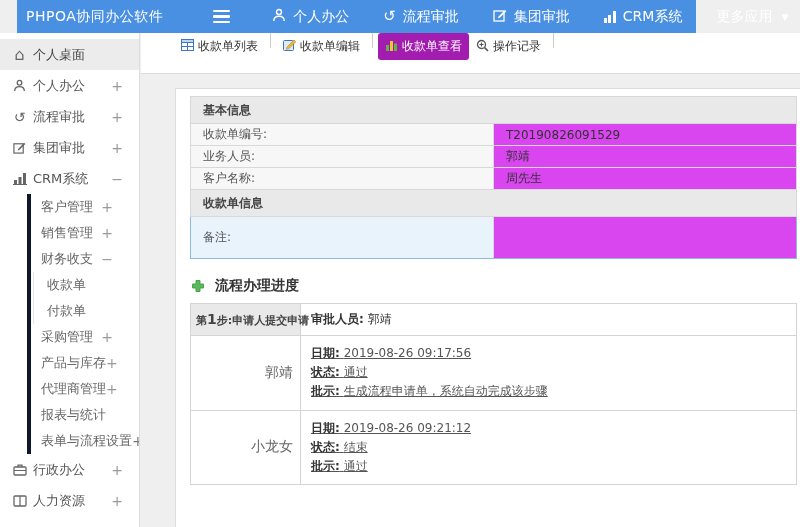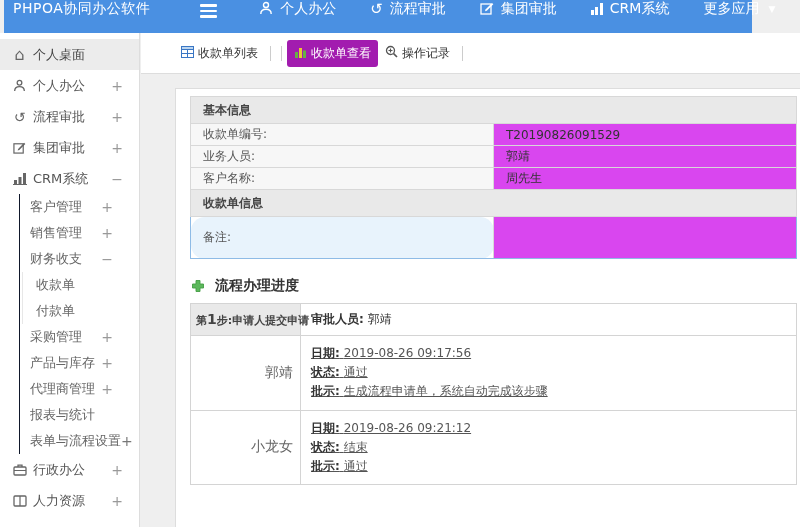--- a/index.html
+++ b/index.html
@@ -1,64 +1,64 @@
 <!DOCTYPE html>
 <html><head>
 <meta charset="utf-8">
 <style>
   * { box-sizing: border-box; margin: 0; padding: 0; }
   html, body { width: 800px; height: 527px; overflow: hidden; }
   body { font-family: "DejaVu Sans", sans-serif; background: #efefef; position: relative; }
 
   
-  .topbar { position: absolute; top: 0; left: 4px; width: 748px; height: 33px;
-            background: #4a90e2; color: #fff; display: flex; align-items: flex-start; z-index: 5; }
+  .topbar { position: absolute; top: 0; left: 17px; width: 679px; height: 33px;
+            background: #4a90e2; color: #fff; display: flex; align-items: center; z-index: 5; }
   .brand { width: 150px; padding-left: 9px; font-size: 14px; letter-spacing: .5px; white-space: nowrap; }
   .hamburger { margin-left: 46px; display: inline-flex; flex-direction: column; gap: 3px; cursor: pointer; padding: 4px; }
   .hamburger span { width: 17px; height: 2.5px; background: #fff; border-radius: 1px; }
   .topmenu { display: flex; align-items: center; margin-left: 38px; gap: 34px; font-size: 14px; }
   .topmenu-item { display: flex; align-items: center; gap: 7px; cursor: pointer; white-space: nowrap; }
   .glyph-icon { font-size: 15px; line-height: 1; }
   .bars-icon { display: inline-flex; align-items: flex-end; gap: 1.5px; height: 12px; }
   .bars-icon i { display: block; width: 3px; background: #fff; }
   .bars-icon i:nth-child(1){ height: 5px; } .bars-icon i:nth-child(2){ height: 8px; } .bars-icon i:nth-child(3){ height: 12px; }
   .caret { font-size: 9px; margin-left: 2px; }
 
   
   .sidebar { position: absolute; top: 33px; left: 0; width: 140px; height: 494px;
              background: #fff; border-right: 1px solid #ddd; padding-top: 6px;
              font-size: 13px; color: #555; overflow: hidden; }
   .side-item { height: 31px; display: flex; align-items: center; padding: 0 16px 0 11px; cursor: pointer; white-space: nowrap; }
   .side-item.active { background: #ececec; color: #444; }
   .side-icon { width: 17px; margin-right: 5px; color: #666; display: inline-flex; align-items: center; justify-content: center; font-size: 14px; flex: none; }
   .expander { margin-left: auto; color: #999; font-size: 14px; }
-  .sub1 { margin-left: 19px; border-left: 1px solid #0f172a; }
+  .sub1 { margin-left: 27px; border-left: 4px solid #0f172a; }
   .sub1 .side-item { height: 26px; padding: 0 26px 0 10px; color: #666; }
   .sub2 { margin-left: 2px; border-left: 1px solid #e7e7e7; }
   .sub2 .side-item { padding-left: 13px; }
   .expander.inline { margin-left: 0; color: #777; }
 
   
   .main { position: absolute; left: 141px; top: 33px; width: 659px; height: 494px; background: #efefef; }
   .tabbar { background: #fff; height: 41px; border-bottom: 1px solid #ddd;
-            display: flex; align-items: center; padding-left: 33px; font-size: 12px; color: #333; }
+            display: flex; align-items: flex-start; padding-left: 33px; font-size: 12px; color: #333; }
   .tab { display: flex; align-items: center; gap: 4px; padding: 5px 7px; cursor: pointer; white-space: nowrap; }
   .tab.active { background: #a21caf; color: #fff; border-radius: 3px; }
   .tab-sep { width: 1px; height: 15px; background: #ccc; margin: 0 5px; }
 
   .panel { position: absolute; left: 34px; top: 55px; right: -8px; bottom: -20px;
            background: #fff; border: 1px solid #ddd; padding: 7px 10px 20px 14px; }
 
   table { width: 100%; border-collapse: collapse; font-size: 12px; color: #333; table-layout: fixed; }
   .info-table td { border: 1px solid #d8d8d8; padding: 0 12px; }
   .sec-header td { background: #e9e9e9; font-weight: bold; color: #444; height: 27px; }
   .info-row .lbl { width: 190px; background: #f7f7f7; color: #555; height: 22px; }
   .info-row .val { background: #d946ef; }
   .hl-row td { border-top: 1px solid #8ebbe6; border-bottom: 1px solid #8ebbe6; height: 42px; }
-  .hl-row .lbl { background: #e8f3fc; border-left: 1px solid #8ebbe6; border-radius: 14px; }
+  .hl-row .lbl { background: #e8f3fc; border-left: 1px solid #8ebbe6; }
   .hl-row .val { border-right: 1px solid #8ebbe6; }
 
   .progress-title { margin: 18px 0 8px 1px; font-size: 14px; font-weight: bold; color: #333;
                     display: flex; align-items: center; gap: 10px; }
 
   .step-table td { border: 1px solid #d4d4d4; }
   .step-head-l { width: 110px; background: #e9e9e9; font-weight: bold; color: #444;
                  padding: 7px 5px; font-size: 11px; white-space: nowrap; }
   .step-num { font-size: 14px; }
   .step-head-r { padding: 7px 10px; }
@@ -231,20 +231,29 @@
         <svg width="13" height="12" viewBox="0 0 13 12">
             <rect x="0.5" y="0.5" width="12" height="11" fill="#fff" stroke="#3a76c4"></rect>
             <rect x="0.5" y="0.5" width="12" height="3" fill="#bcd6f0" stroke="#3a76c4"></rect>
             <line x1="0.5" y1="7.5" x2="12.5" y2="7.5" stroke="#3a76c4"></line>
             <line x1="6.5" y1="3.5" x2="6.5" y2="11.5" stroke="#3a76c4"></line>
           </svg>
       </span>
       <span>收款单列表</span>
     </div>
     <div class="tab-sep"></div>
+    <div class="tab">
+      <span>
+        <svg width="13" height="12" viewBox="0 0 13 12">
+            <rect x="0.5" y="1.5" width="10" height="10" rx="1" fill="#ddebf8" stroke="#3a76c4"></rect>
+            <path d="M4 8 L11 1 L12.8 2.8 L5.8 9.8 L3.5 10.3 Z" fill="#e8b93c" stroke="#b8891f" stroke-width="0.6"></path>
+          </svg>
+      </span>
+      <span>收款单编辑</span>
+    </div>
     <div class="tab-sep"></div>
     <div class="tab active">
       <span>
         <svg width="13" height="12" viewBox="0 0 13 12">
             <rect x="1" y="6" width="3" height="6" fill="#67b144"></rect>
             <rect x="5" y="2" width="3" height="10" fill="#e9c832"></rect>
             <rect x="9" y="4.5" width="3" height="7.5" fill="#67b144"></rect>
           </svg>
       </span>
       <span>收款单查看</span>

